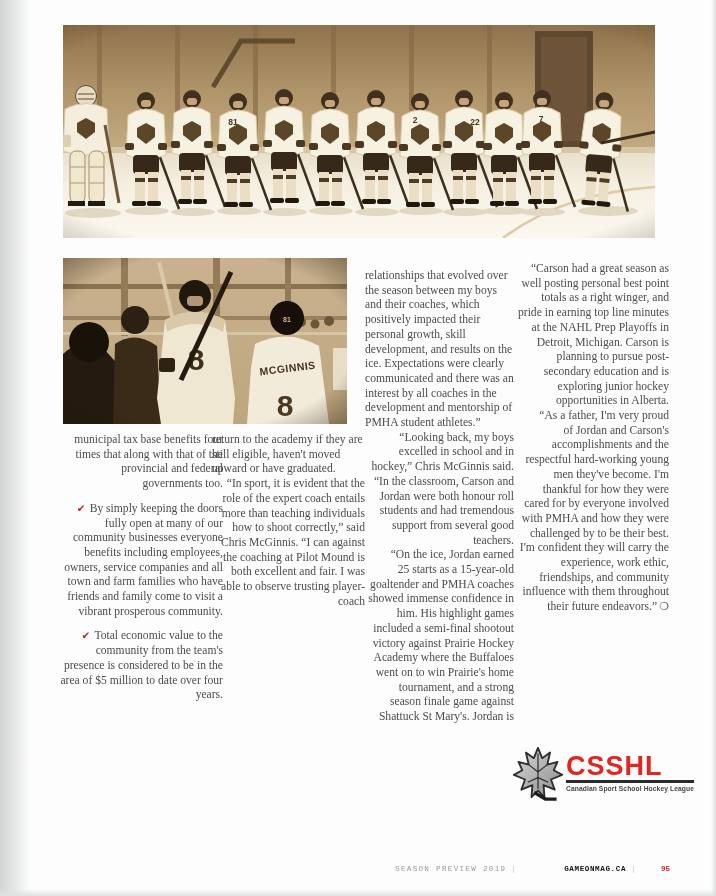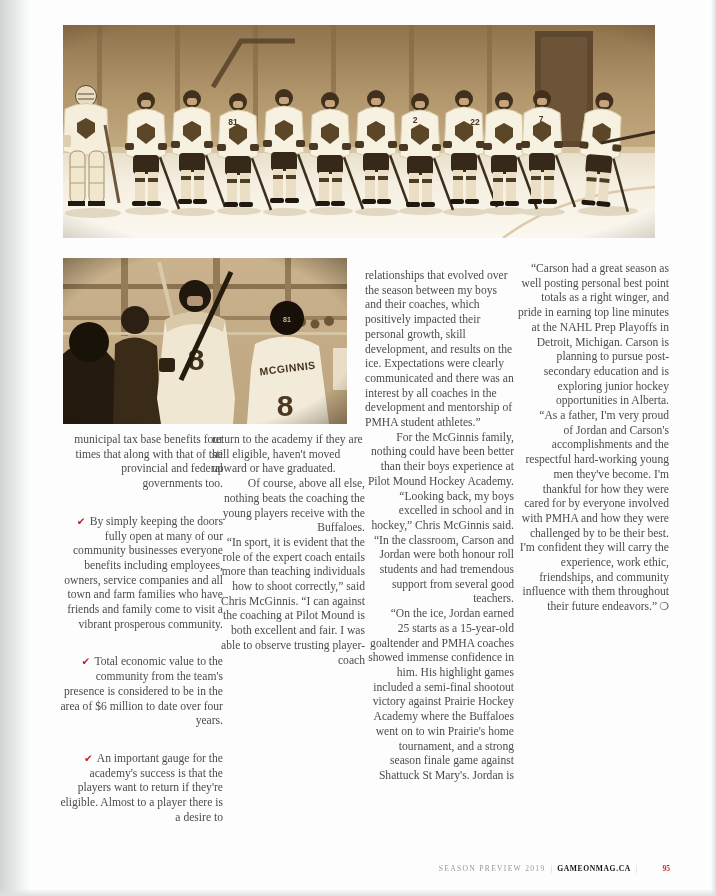--- a/index.html
+++ b/index.html
@@ -25,47 +25,47 @@
   .photo-bench { position:absolute; left:63px; top:258px; width:284px; height:166px; }
   .photo-team svg, .photo-bench svg { display:block; }
 
   .col { position:absolute; font-size:11.6px; line-height:14.7px; color:#4c4c4c; }
   .col1 { left:60px;  top:433px; width:163px;text-align:right; }
   .col2 { left:212px; top:433px; width:153px; }
   .col3 { left:365px; top:262px; width:149px;margin-top:7px; }
   .col4 { left:517px; top:262px; width:152px; }
   .para { margin:0; }
   .para.indent { text-indent:13px;text-align:right; }
-  .para.gap { margin-top:22px; }
+  .para.gap { margin-top:9px; }
   .check {
     color:#c41f26; font-family:"DejaVu Sans",sans-serif;
     font-size:10.5px; margin-right:4px; font-weight:bold;
   }
   .endmark { font-family:"DejaVu Sans",sans-serif; font-size:11px; color:#4c4c4c; margin-left:2px; }
 
   .logo { position:absolute; left:512px; top:744px; display:flex; align-items:center; gap:2px; }
   .logo-text { display:flex; flex-direction:column; }
   .logo-name {
     font-family:"Liberation Sans",sans-serif; font-weight:bold;
     font-size:27px; line-height:0.92; color:#e2261f; letter-spacing:1px;
   }
   .logo-stick { height:2.5px; background:#2a2a2a; margin:1.5px 0 2px; }
   .logo-tag {
     font-family:"Liberation Sans",sans-serif; font-size:6.7px; font-weight:bold;
     color:#4a4242; letter-spacing:0.1px; white-space:nowrap;
   }
 
   .footer {
     position:absolute; top:864px; right:46px; z-index:6;
-    font-family:Liberation Serif, serif; font-size:7.6px;
-    display:flex; align-items:flex-start; gap:5px; white-space:nowrap;
+    font-family:Liberation Mono, monospace; font-size:7.6px;
+    display:flex; align-items:flex-end; gap:5px; white-space:nowrap;
   }
   .f-season { color:#9a9a9a; letter-spacing:1.3px; }
   .f-sep    { color:#c9c9c9; font-size:8px; }
-  .f-site   { color:#141414; font-weight:bold; letter-spacing:0.6px; }
+  .f-site   { color:#141414; font-weight:bold; letter-spacing:0.6px;margin-left:43px; }
   .f-page   { color:#d41f26; font-weight:bold;margin-left:20px; }
 </style>
 </head>
 <body>
 
 <div class="page">
   <div class="spine-left"></div>
   <div class="edge-right"></div>
   <div class="edge-bottom"></div>
 
@@ -211,42 +211,57 @@
       <path d="M192,86 Q224,70 256,88 L266,166 L184,166 L188,110 Z" fill="#f2ebd9"></path>
       <text x="225" y="114" transform="rotate(-7 225 114)" font-family="Liberation Sans,sans-serif" font-size="10.5" font-weight="bold" fill="#45331d" letter-spacing="0.5" text-anchor="middle">MCGINNIS</text>
       <text x="222" y="158" font-family="Liberation Sans,sans-serif" font-size="30" font-weight="bold" fill="#4a3820" text-anchor="middle">8</text>
       <rect width="284" height="166" fill="url(#vg2)"></rect>
     </svg>
   </div>
 
   <div class="col col1">
     <p class="para">municipal tax base benefits four times that along with that of the provincial and federal governments too.</p>
     <p class="para gap"><span class="check">✔</span><span>By simply keeping the doors fully open at many of our community businesses everyone benefits including employees, owners, service companies and all town and farm families who have friends and family come to visit a vibrant prosperous community.</span></p>
-    <p class="para gap"><span class="check">✔</span><span>Total economic value to the community from the team's presence is considered to be in the area of $6 million to date over four years.</span></p>
-    <p class="para gap"><span class="check">✔</span><span>An important gauge for the academy's success is that the players want to return if they're eligible. Almost to a player there is a desire to</span></p>
+    <p class="para gap"><span class="check">✔</span><span>Total economic value to the community from the team's presence is considered to be in the area of $5 million to date over four years.</span></p>
   </div>
 
   <div class="col col2">
     <p class="para">return to the academy if they are still eligible, haven't moved upward or have graduated.</p>
-    <p class="para indent">Of course, above all else, nothing beats the coaching the young players receive with the Buffaloes.</p>
     <p class="para indent">“In sport, it is evident that the role of the expert coach entails more than teaching individuals how to shoot correctly,” said Chris McGinnis. “I can against the coaching at Pilot Mound is both excellent and fair. I was able to observe trusting player-coach</p>
   </div>
 
   <div class="col col3">
     <p class="para">relationships that evolved over the season between my boys and their coaches, which positively impacted their personal growth, skill development, and results on the ice. Expectations were clearly communicated and there was an interest by all coaches in the development and mentorship of PMHA student athletes.”</p>
-    <p class="para indent">For the McGinnis family, nothing could have been better than their boys experience at Pilot Mound Hockey Academy.</p>
     <p class="para indent">“Looking back, my boys excelled in school and in hockey,” Chris McGinnis said. “In the classroom, Carson and Jordan were both honour roll students and had tremendous support from several good teachers.</p>
     <p class="para indent">“On the ice, Jordan earned 25 starts as a 15-year-old goaltender and PMHA coaches showed immense confidence in him. His highlight games included a semi-final shootout victory against Prairie Hockey Academy where the Buffaloes went on to win Prairie's home tournament, and a strong season finale game against Shattuck St Mary's. Jordan is</p>
   </div>
 
   <div class="col col4">
     <p class="para indent">“Carson had a great season as well posting personal best point totals as a right winger, and pride in earning top line minutes at the NAHL Prep Playoffs in Detroit, Michigan. Carson is planning to pursue post-secondary education and is exploring junior hockey opportunities in Alberta.</p>
     <p class="para indent"><span>“As a father, I'm very proud of Jordan and Carson's accomplishments and the respectful hard-working young men they've become. I'm thankful for how they were cared for by everyone involved with PMHA and how they were challenged by to be their best. I'm confident they will carry the experience, work ethic, friendships, and community influence with them throughout their future endeavors.”</span><span class="endmark">❍</span></p>
   </div>
 
+  <div class="logo">
+    <svg width="52" height="58" viewBox="-28 -30 56 62">
+      <defs>
+        <linearGradient id="leafG" x1="0" y1="0" x2="1" y2="1">
+          <stop offset="0" stop-color="#d6d6d6"></stop>
+            <stop offset="1" stop-color="#8e8e8e"></stop>
+        </linearGradient>
+      </defs>
+      <path d="M0,-26 L4.5,-15 L13,-21 L10,-8 L21,-11 L17,-2 L26,3 L14,8 L18,19 L6,14 L7,27 L0,20 L-7,27 L-6,14 L-18,19 L-14,8 L-26,3 L-17,-2 L-21,-11 L-10,-8 L-13,-21 L-4.5,-15 Z" fill="url(#leafG)" stroke="#2e2e2e" stroke-width="2" stroke-linejoin="round"></path>
+      <path d="M0,-20 L0,18 M0,0 L-10,-8 M0,0 L10,-8 M0,6 L-11,11 M0,6 L11,11" stroke="#2e2e2e" stroke-width="1.3" fill="none"></path>
+      <path d="M-4,22 L8,29 L20,29" stroke="#1c1c1c" stroke-width="3.5" fill="none"></path>
+    </svg>
+    <div class="logo-text">
+      <div class="logo-name">CSSHL</div>
+      <div class="logo-stick"></div>
+      <div class="logo-tag">Canadian Sport School Hockey League</div>
+    </div>
+  </div>
 
   <div class="footer">
     <span class="f-season">SEASON PREVIEW 2019</span>
     <span class="f-sep">|</span>
     <span class="f-site">GAMEONMAG.CA</span>
     <span class="f-sep">|</span>
     <span class="f-page">95</span>
   </div>
 </div>
 

